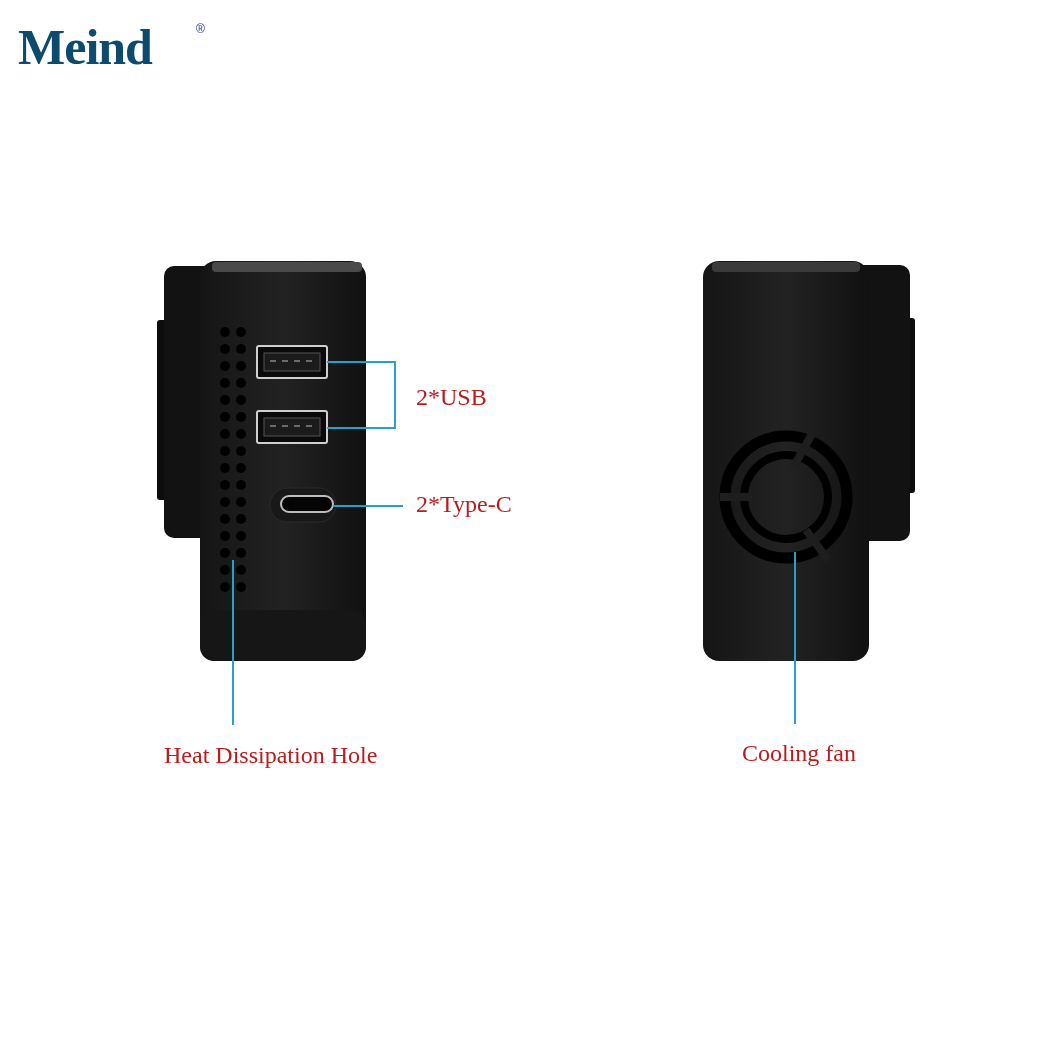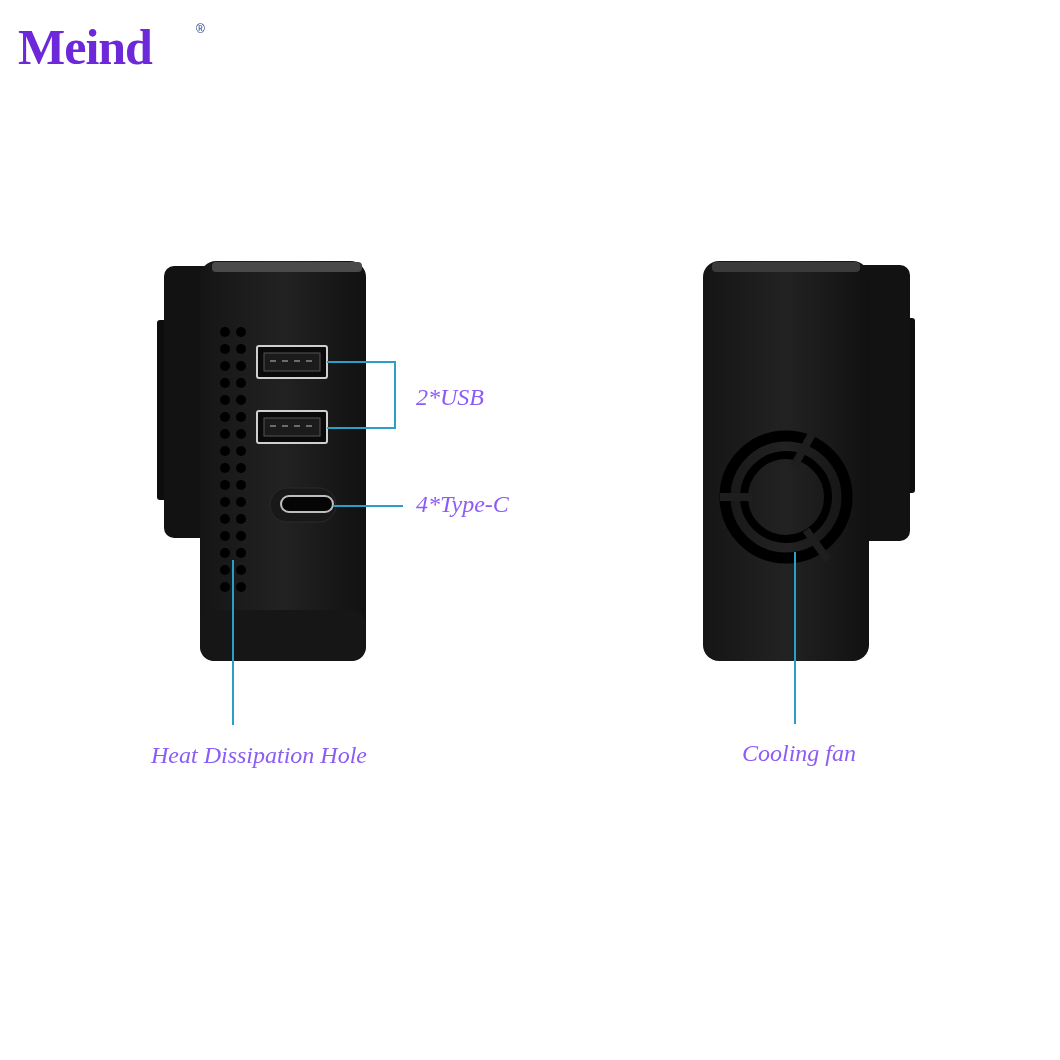--- a/index.html
+++ b/index.html
@@ -1,20 +1,20 @@
 <!DOCTYPE html>
 <html><head>
 <meta charset="utf-8">
 <style>
   html,body{margin:0;padding:0;background:#ffffff;}
   body{width:1060px;height:1060px;position:relative;overflow:hidden;font-family:"Liberation Serif","DejaVu Serif",serif;}
   .logo{position:absolute;left:18px;top:22px;width:180px;height:52px;}
-  .logo-text{position:absolute;left:0;top:0;font-family:"Liberation Serif",serif;font-weight:bold;font-size:50px;color:#6d28d9;letter-spacing:-1px;line-height:50px;}
+  .logo-text{position:absolute;left:0;top:0;font-family:"Liberation Serif",serif;font-weight:bold;font-size:50px;color:#0c4a6e;letter-spacing:-1px;line-height:50px;}
   .logo-reg{position:absolute;left:178px;top:0;font-size:12px;color:#1d3a8a;font-family:"Liberation Sans",sans-serif;}
-  .label{position:absolute;font-size:24px;color:#8b5cf6;white-space:nowrap;font-style:italic;}
+  .label{position:absolute;font-size:24px;color:#b91c1c;white-space:nowrap;}
   .leader{position:absolute;background:#2aa0c8;}
   svg{position:absolute;left:0;top:0;}
 </style>
 </head>
 <body>
 
 <div class="logo">
   <div class="logo-text">Meind</div>
   <div class="logo-reg">®</div>
 </div>
@@ -117,15 +117,15 @@
 </svg>
 
 <div class="leader" style="left:327px;top:361px;width:68px;height:2px"></div>
 <div class="leader" style="left:327px;top:427px;width:68px;height:2px"></div>
 <div class="leader" style="left:394px;top:361px;width:2px;height:68px"></div>
 <div class="leader" style="left:333px;top:505px;width:70px;height:2px"></div>
 <div class="leader" style="left:232px;top:560px;width:2px;height:165px"></div>
 <div class="leader" style="left:794px;top:552px;width:2px;height:172px"></div>
 
 <div class="label" style="left:416px;top:384px">2*USB</div>
-<div class="label" style="left:416px;top:491px">4*Type-C</div>
-<div class="label" style="left:151px;top:742px">Heat Dissipation Hole</div>
+<div class="label" style="left:416px;top:491px">2*Type-C</div>
+<div class="label" style="left:164px;top:742px">Heat Dissipation Hole</div>
 <div class="label" style="left:742px;top:740px">Cooling fan</div>
 
 </body></html>

